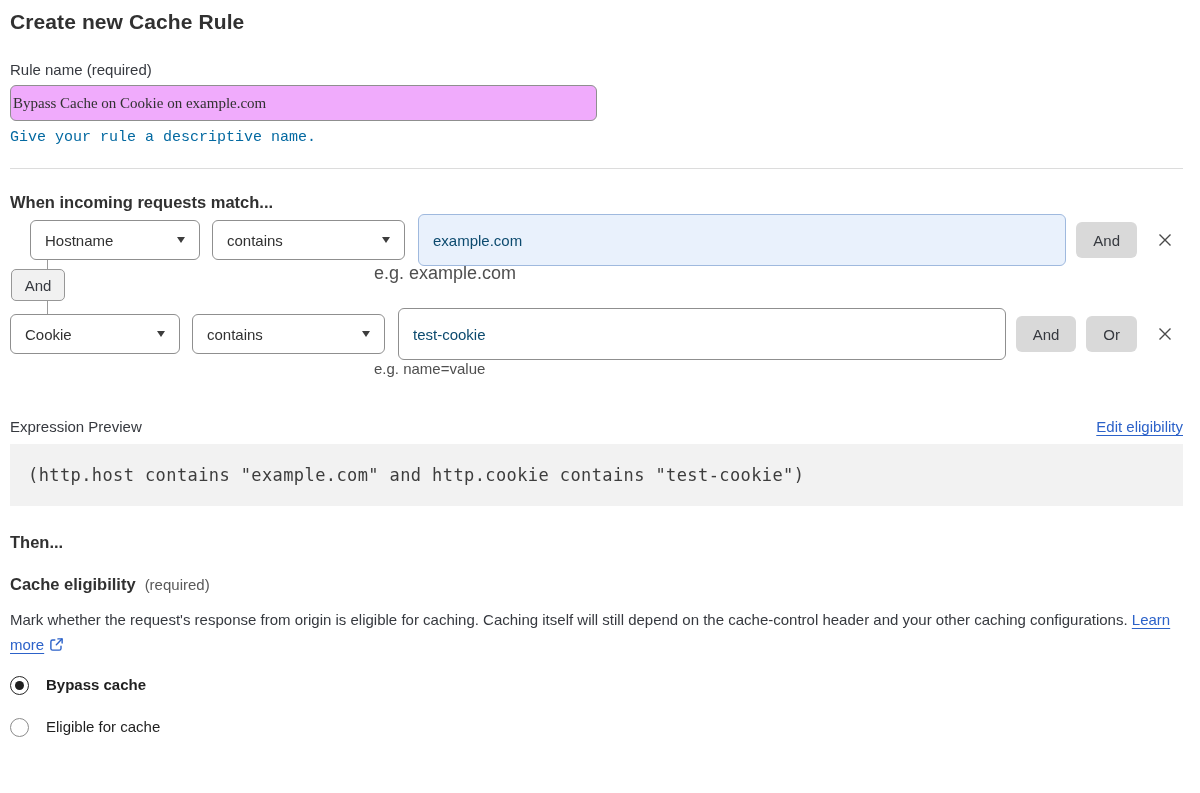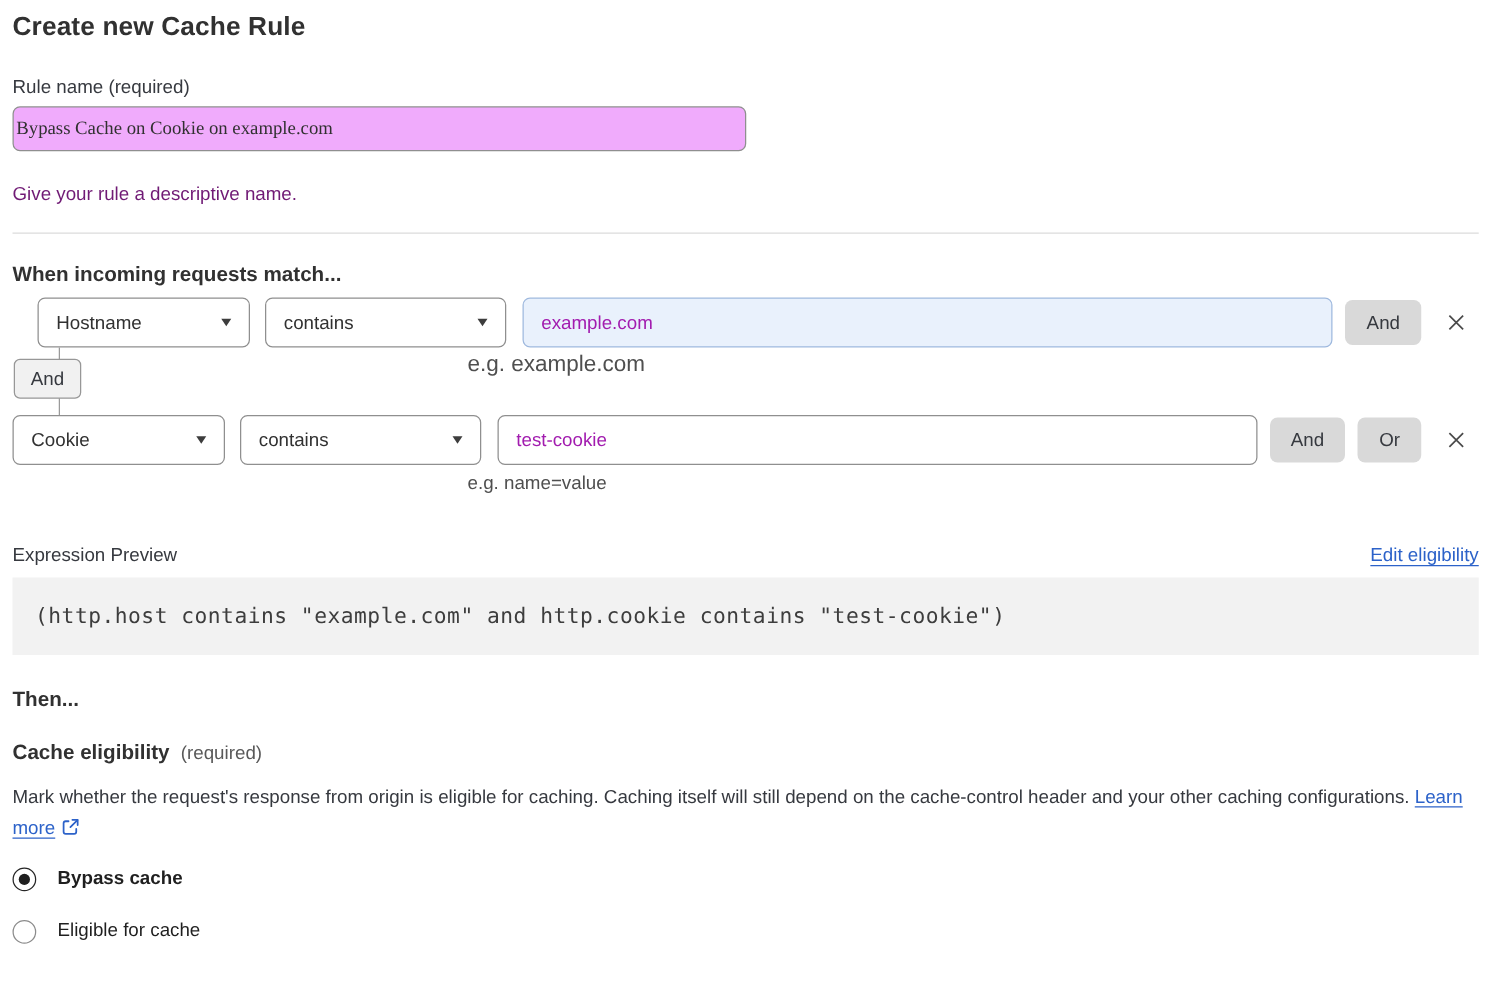--- a/index.html
+++ b/index.html
@@ -18,21 +18,21 @@
   }
 
   .field-label { margin-top: 25px; font-size: 15px; line-height: 20px; color: #36393f; }
   .rule-name-input {
     display: block; margin-top: 5px; width: 587px; height: 36px;
     border: 1px solid #8f8f8f; border-radius: 6px;
     padding: 0 2px; font-size: 15px; color: #313131;
     font-family: Liberation Serif, serif;
     outline: none; background: #f0abfc;
   }
-  .helper-text { margin-top: 25px; font-size: 15px; line-height: 20px; color: #701a75; }
+  .helper-text { margin-top: 7px; font-size: 15px; line-height: 20px; color: #0369a1; font-family: Liberation Mono, monospace; }
 
   .divider { margin: 20px 0 0 0; border: none; border-top: 1px solid #dcdcdc; height: 0; }
 
   .section-heading { font-size: 16.5px; font-weight: 700; line-height: 22px; margin: 0; }
   .match-heading { margin-top: 22px; }
 
   .col-labels { display: flex; margin-top: 20px; font-size: 15px; line-height: 20px; color: #36393f; }
   .col-field { width: 182px; }
   .col-operator { width: 182px; }
   .col-value { flex: 1; }
@@ -47,23 +47,23 @@
     flex: none;
   }
   .select-operator { width: 193px; margin-left: 12px; }
   .caret {
     width: 0; height: 0; flex: none;
     border-left: 4.5px solid transparent; border-right: 4.5px solid transparent;
     border-top: 6px solid #3d3d3d;
   }
 
   .value-input {
-    flex: 1; height: 40px; margin-left: 13px;
+    flex: 1; height: 52px; margin-left: 13px;
     border: 1px solid #8f8f8f; border-radius: 6px;
-    padding: 0 14px; font-size: 15px; color: #a21caf;
+    padding: 0 14px; font-size: 15px; color: #0c4a6e;
     font-family: "Liberation Sans", "DejaVu Sans", sans-serif;
     outline: none; background: #fff; min-width: 0;
   }
   .value-input.highlighted { background: #e9f1fc; border-color: #9fb9de; }
 
   .logic-btn {
     height: 36px; margin-left: 10px; padding: 0 17px;
     background: #d9d9d9; border: none; border-radius: 6px;
     font-size: 15px; color: #36393f; cursor: pointer;
     font-family: "Liberation Sans", "DejaVu Sans", sans-serif;

